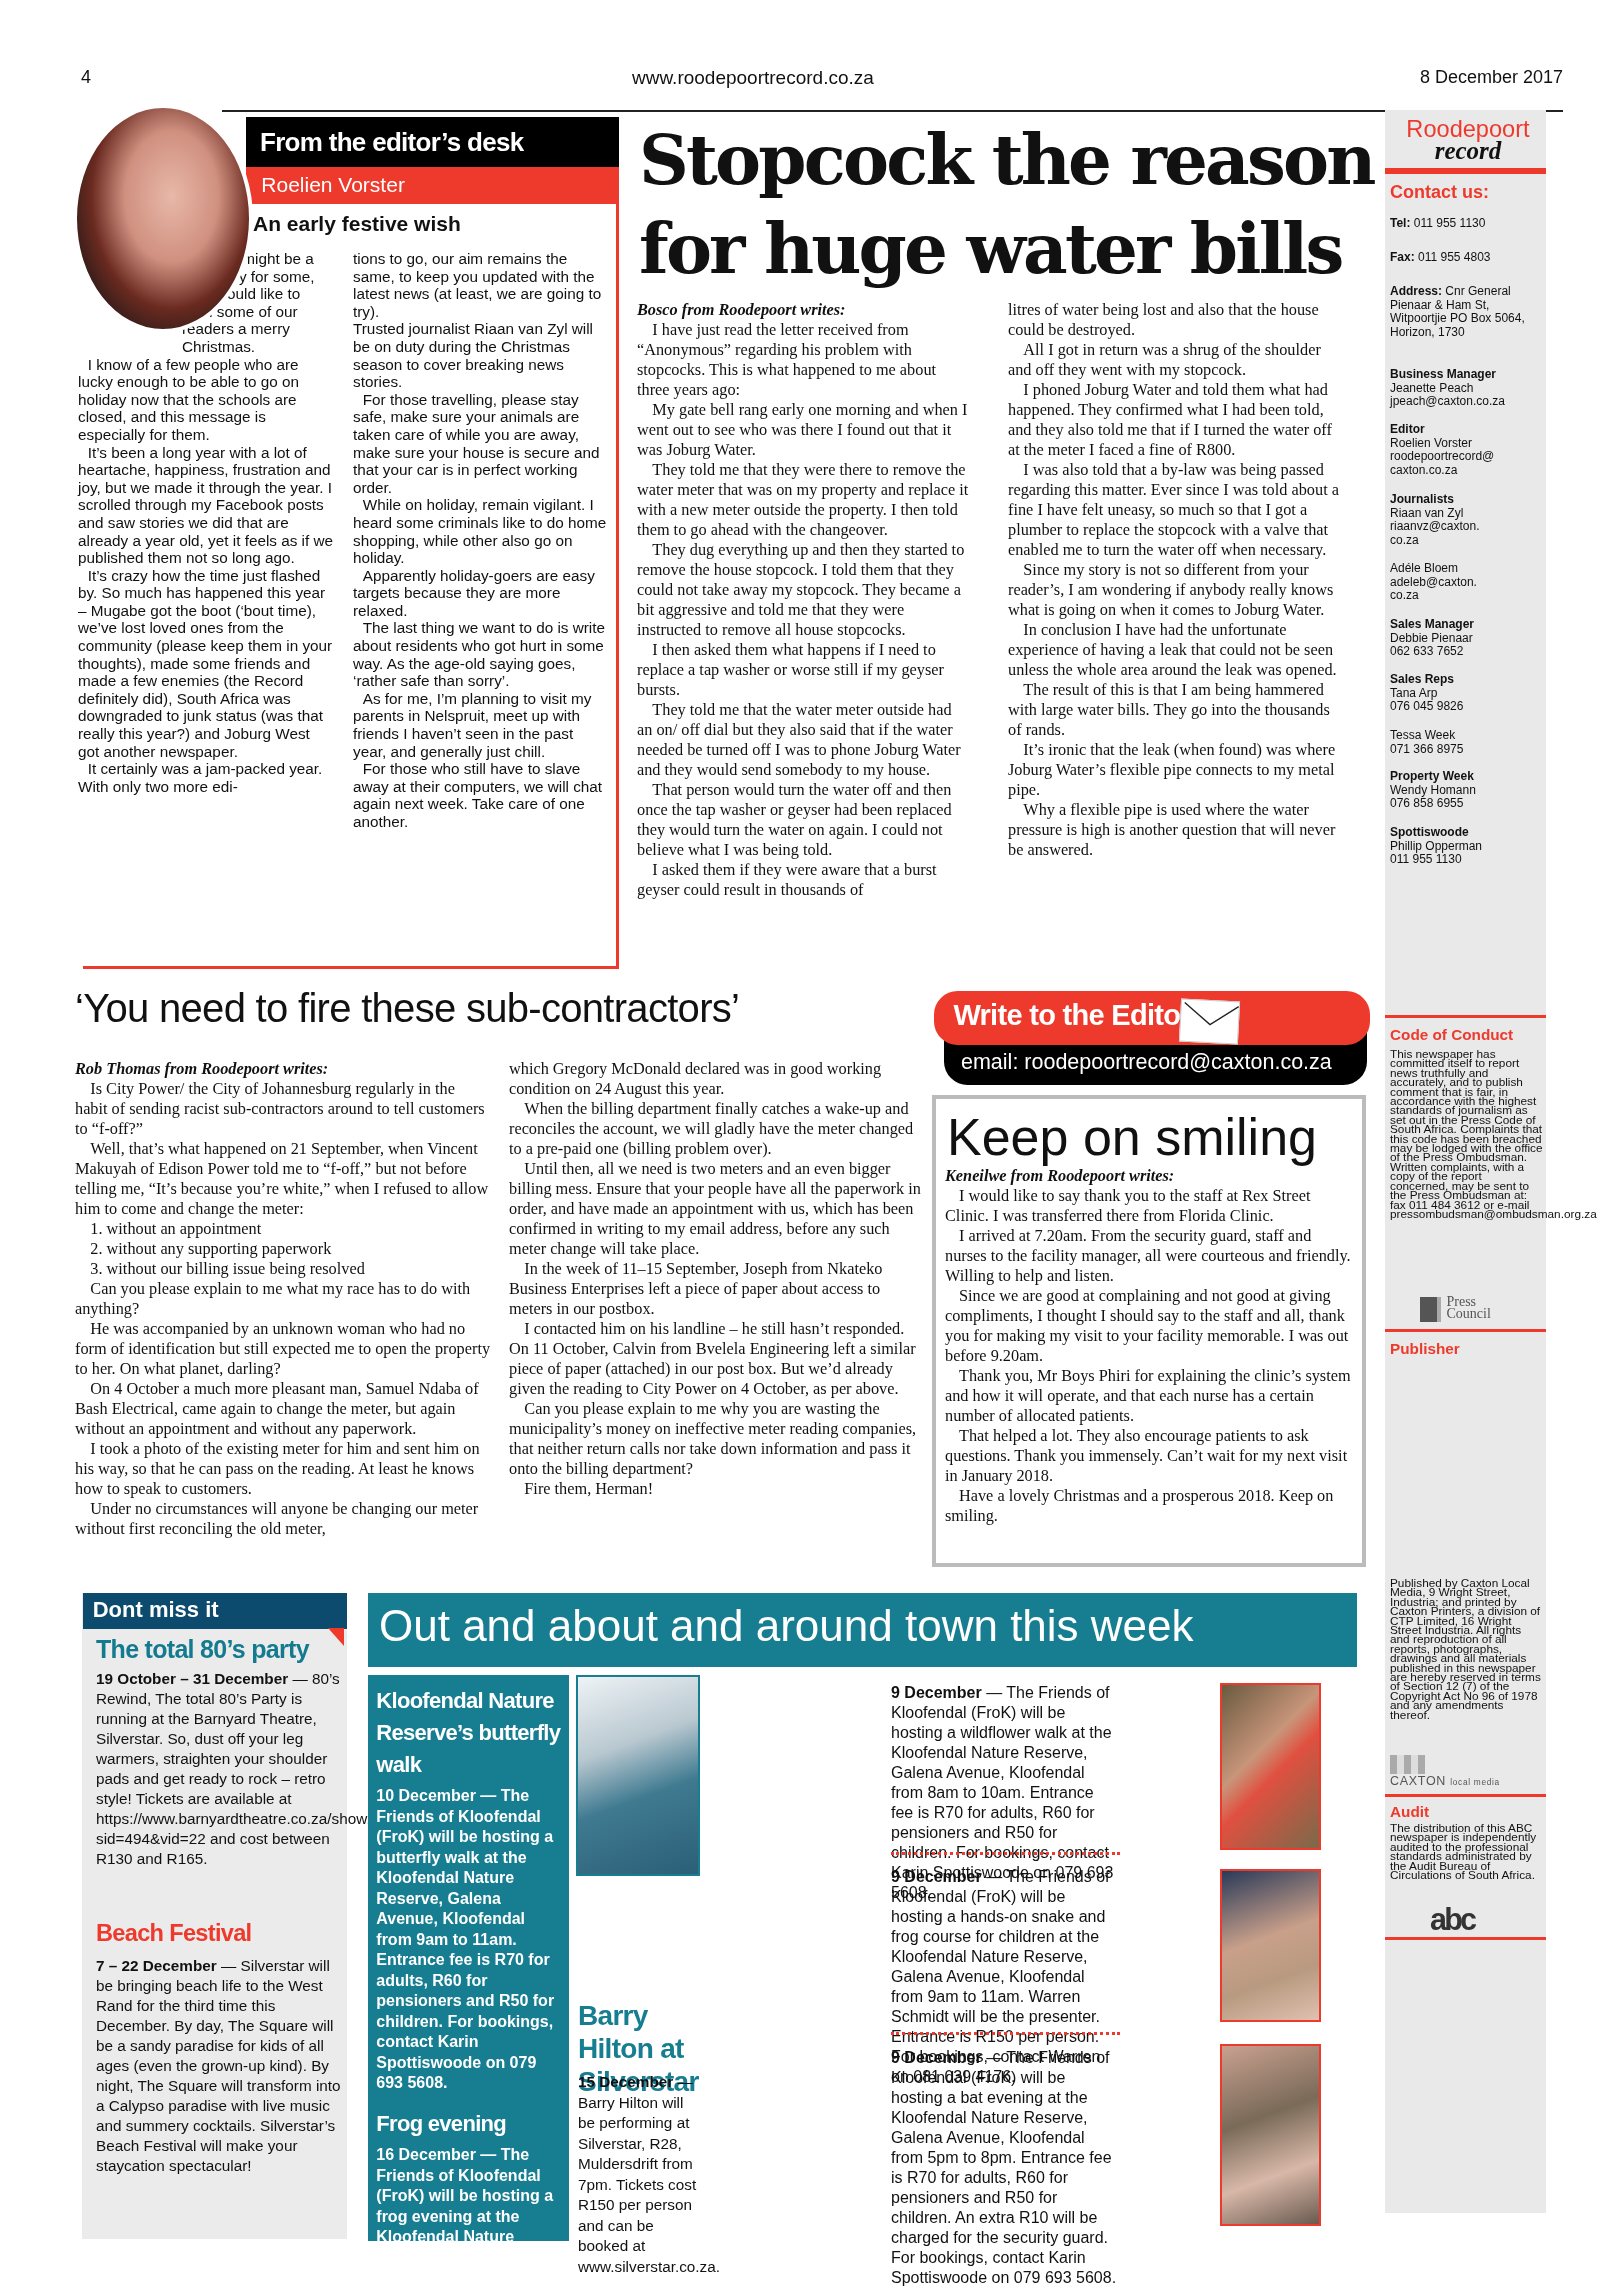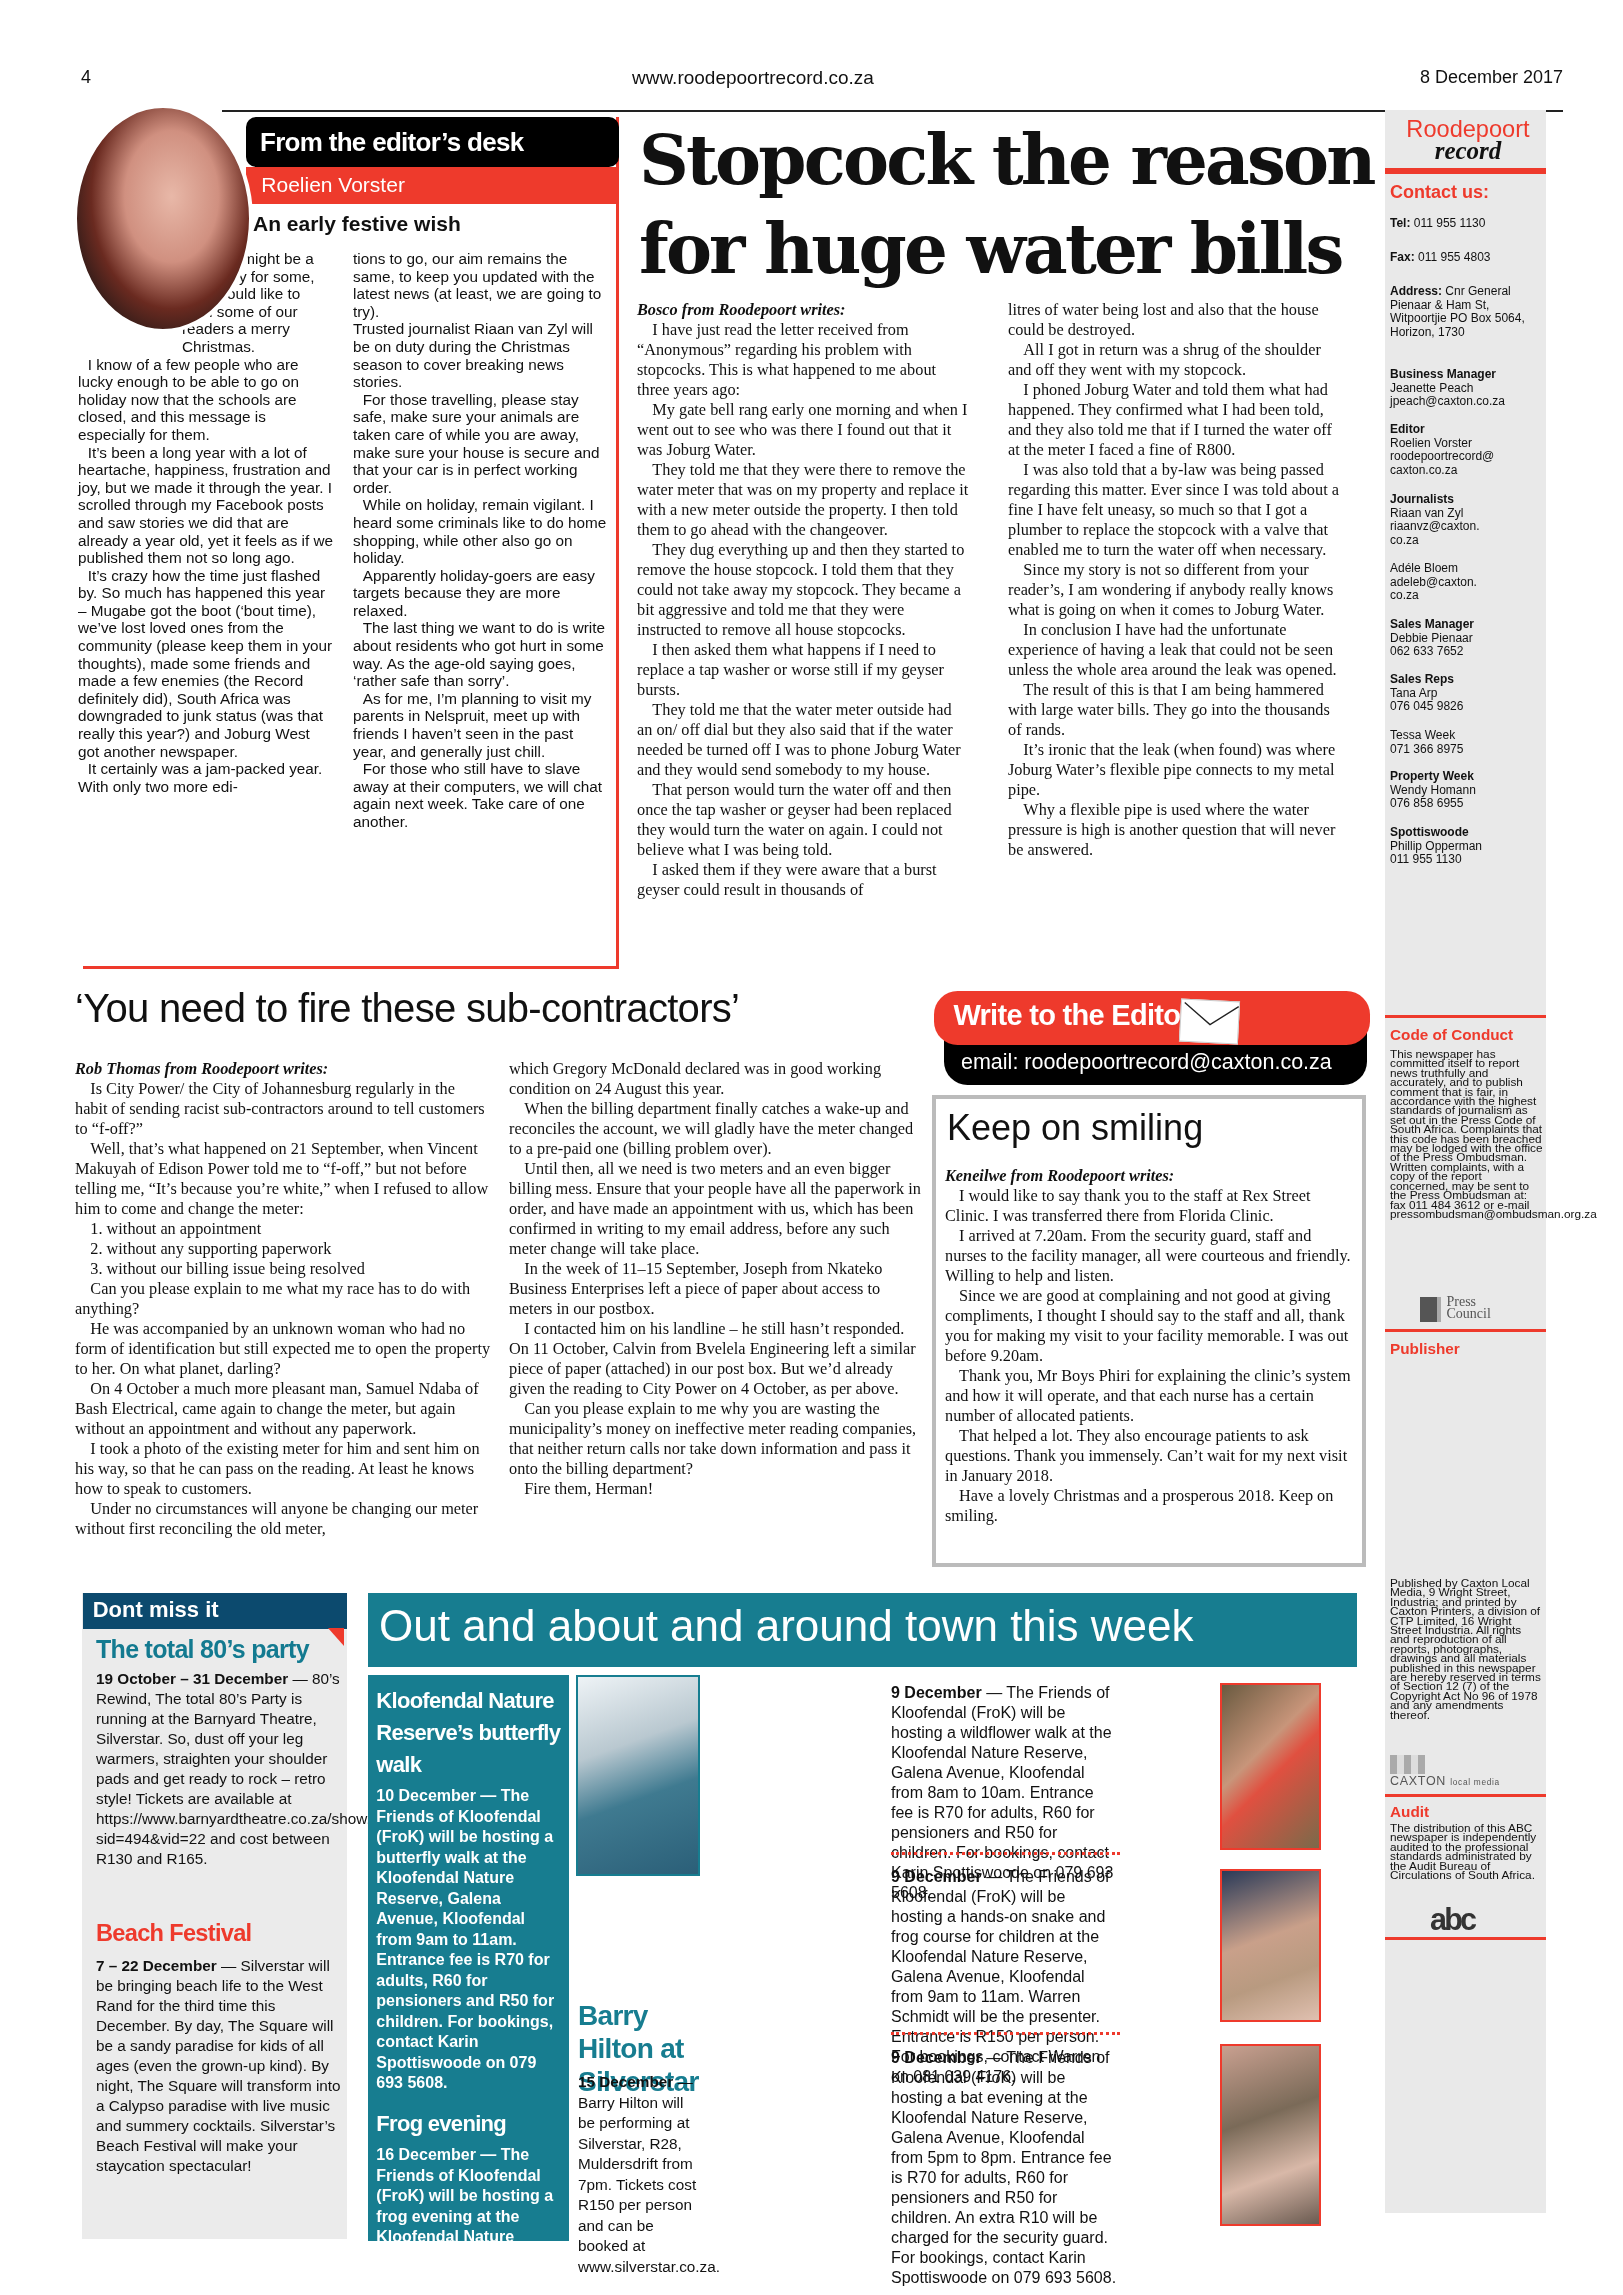--- a/index.html
+++ b/index.html
@@ -7,21 +7,21 @@
   .abs { position: absolute; }
   
   .hdr-page { left: 81px; top: 67px; font-family: "Liberation Sans Narrow", "Liberation Sans", sans-serif; font-size: 18px; }
   .hdr-url { left: 632px; top: 67px; font-size: 19px; letter-spacing: 0px; }
   .hdr-date { right: 61px; top: 67px; font-size: 18px; }
   .hdr-rule { left: 222px; right: 61px; top: 110px; height: 2.1px; background: #222; }
 
   
   .editor-photo { left: 73px; top: 104px; width: 180px; height: 229px; border-radius: 50%; background: radial-gradient(ellipse at 55% 40%, #e8b8a8 0%, #d09080 35%, #6a2a20 60%, #2a1a18 80%); border: 4.2px solid #fff; z-index: 3; }
   .editor-box { left: 83px; top: 117px; width: 536px; height: 852px; border: 3.5px solid #ee3a2c; border-top: none; border-left: none; }
-  .editor-title { left: 246px; top: 117px; width: 373px; height: 50px; background: #000; color: #fff; font-weight: bold; font-size: 26px; padding: 9.7px 14px; letter-spacing: -0.7px; border-radius: 10px; }
+  .editor-title { left: 246px; top: 117px; width: 373px; height: 50px; background: #000; color: #fff; font-weight: bold; font-size: 26px; padding: 9.7px 14px; letter-spacing: -0.7px; }
   .editor-name { left: 246px; top: 167px; width: 373px; height: 37px; background: #ee3a2c; color: #fff; font-size: 21px; padding: 5.6px 15.3px; }
   .editor-head { left: 253px; top: 212px; font-weight: bold; font-size: 21px; }
   .ed-col { font-size: 15.3px; line-height: 17.6px; }
   .ed-col p { text-indent: 9.7px; }
   .ed-col1 { left: 78px; top: 250px; width: 257px; }
   .ed-col2 { left: 353px; top: 250px; width: 257px; }
 
   
   .main-title { left: 639px; top: 115px; width: 736px; font-family: "DejaVu Serif", serif; font-weight: bold; font-size: 69px; line-height: 89px; letter-spacing: -2.8px; }
   .letter { font-family: "Liberation Serif", serif; font-size: 16.3px; line-height: 20px; }
@@ -36,21 +36,21 @@
   .sc2 { left: 509px; top: 1059px; width: 416px; }
   .list p { text-indent: 15.3px; }
 
   
   .wte-black { left: 944px; top: 1024px; width: 423px; height: 61px; background: #000; border-radius: 0 0 23.6px 23.6px; }
   .wte-red { left: 934px; top: 991px; width: 436px; height: 54px; background: #ee3a2c; border-radius: 23.6px; color: #fff; font-weight: bold; font-size: 29px; padding: 8.3px 19.4px; letter-spacing: -0.7px; }
   .wte-email { left: 961px; top: 1050px; color: #fff; font-size: 21.5px; }
   .envelope { left: 1180px; top: 1000px; width: 59px; height: 43px; background: #fff; transform: rotate(3deg); border: 0.7px solid #ccc; }
 
   .smile-box { left: 932px; top: 1095px; width: 434px; height: 472px; border: 4.9px solid #bbb; background: #fff; }
-  .smile-title { left: 947px; top: 1107px; font-size: 36px; }
+  .smile-title { left: 947px; top: 1107px; font-size: 52px; }
   .smile-text { left: 945px; top: 1166px; width: 410px; font-family: "Liberation Serif", serif; font-size: 16.3px; line-height: 20px; }
   .smile-text p { text-indent: 14px; }
 
   
   .sidebar { left: 1385px; top: 110px; width: 161px; height: 2103px; background: #e9e9e9; }
   .logo { left: 1395px; top: 118px; width: 146px; text-align: center; }
   .logo-top { color: #ee3a2c; font-size: 23.6px; line-height: 23.6px; }
   .logo-bot { font-family: "Liberation Serif", serif; font-style: italic; font-weight: bold; font-size: 25px; line-height: 18px; }
   .sb-rule { height: 5.6px; background: #ee3a2c; left: 1385px; width: 161px; }
   .sb-head { color: #ee3a2c; font-weight: bold; font-size: 18px; left: 1390px; }

